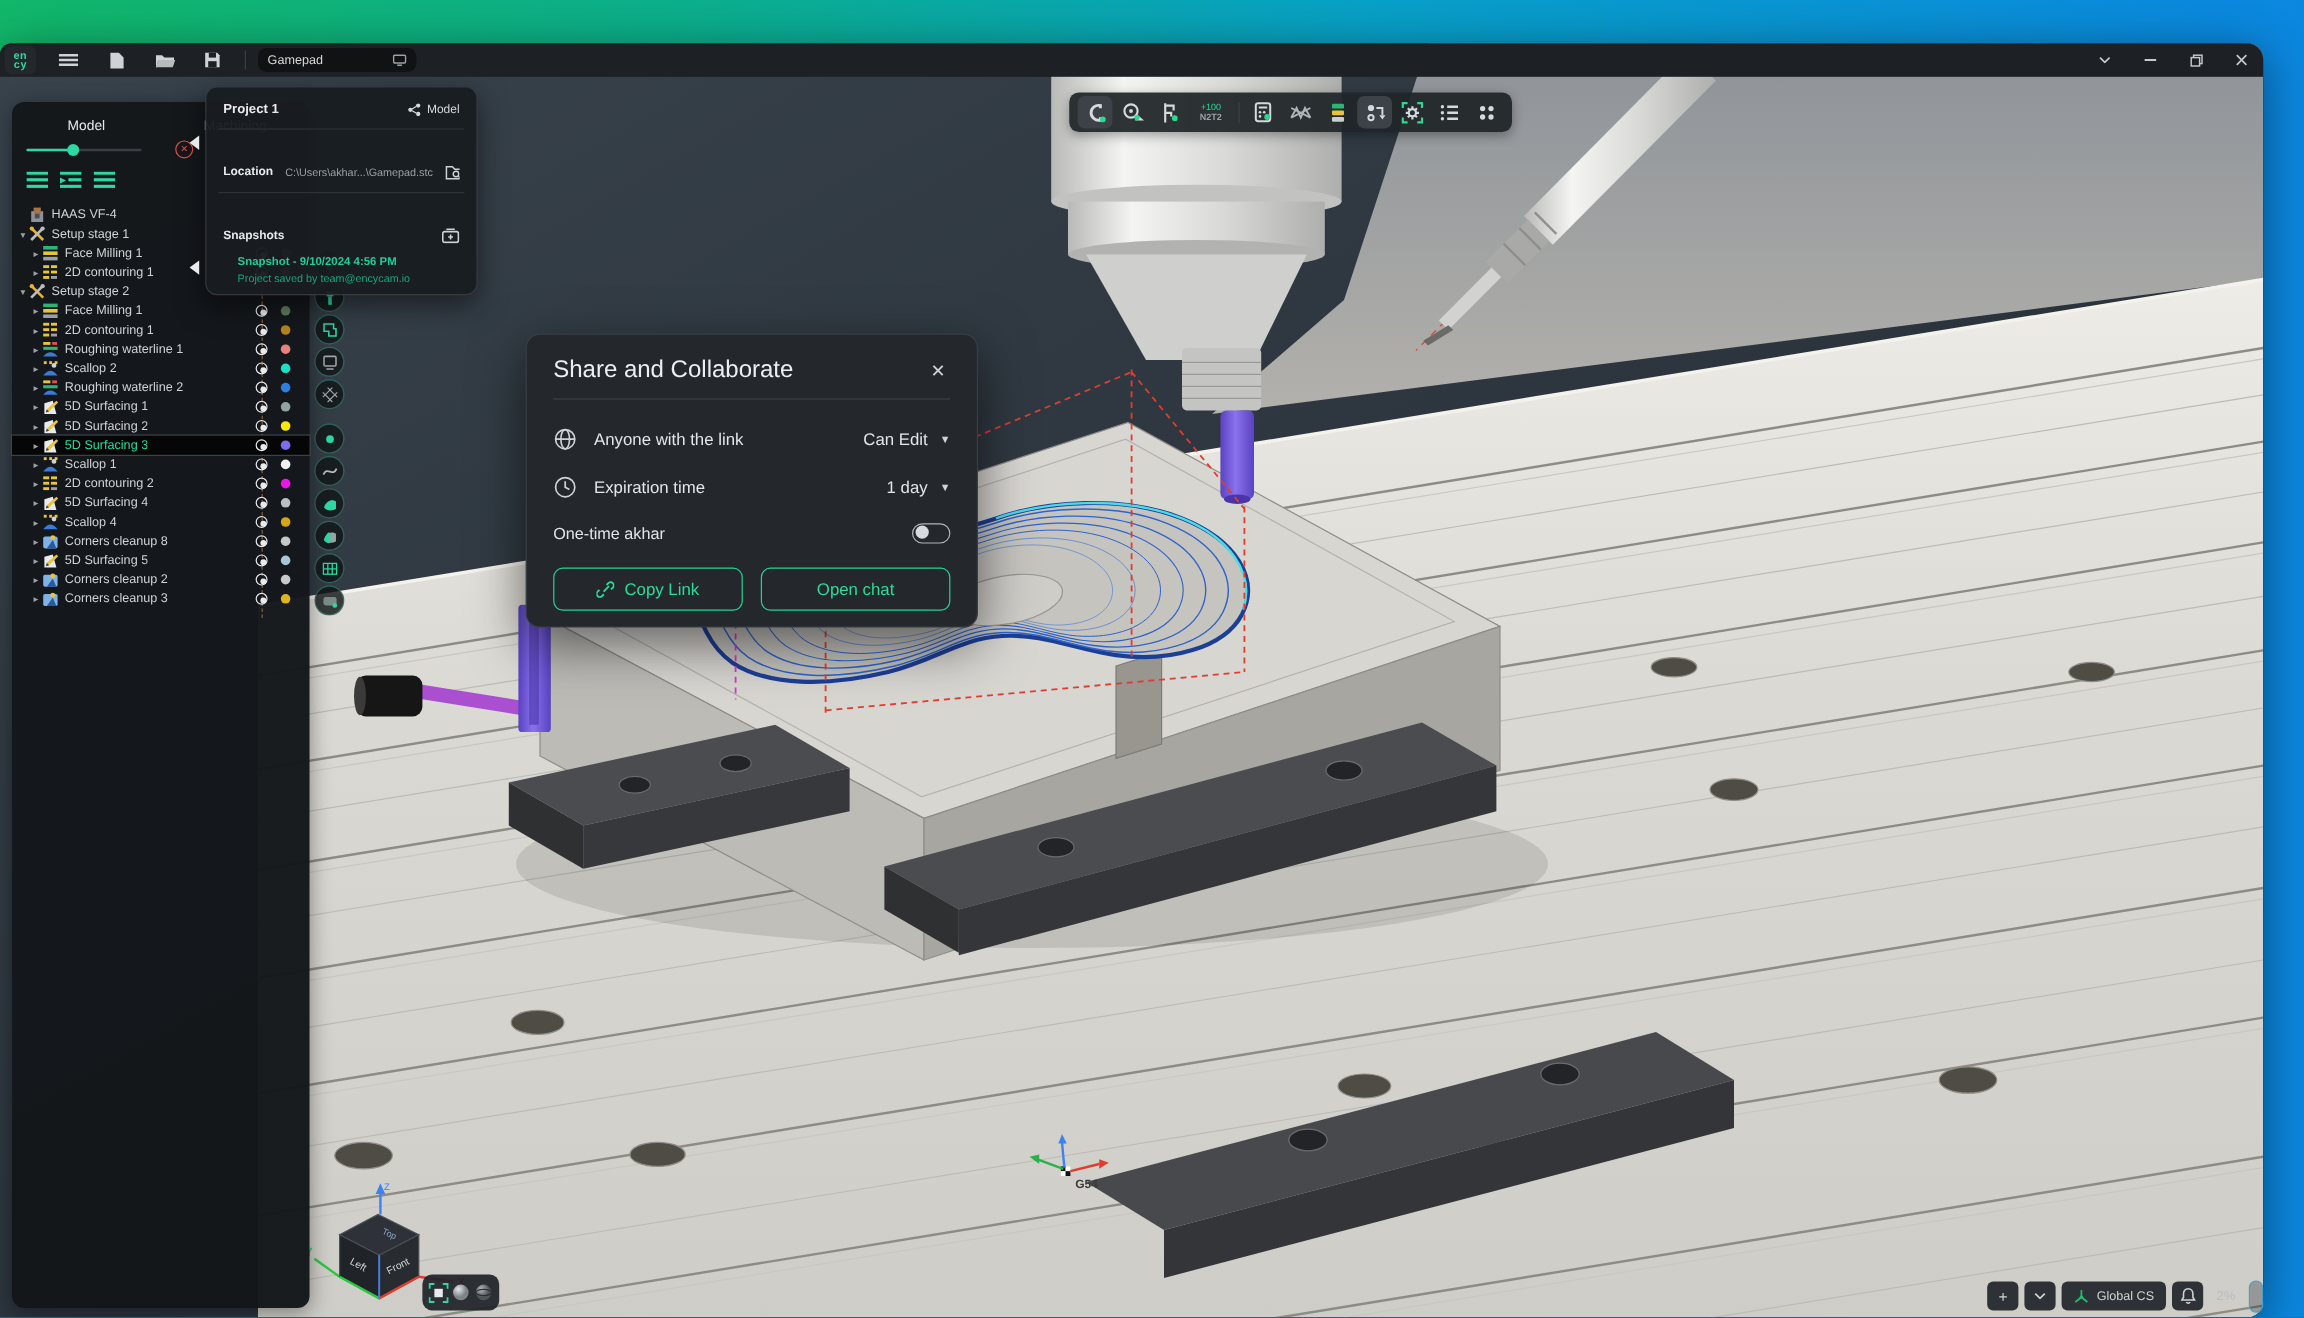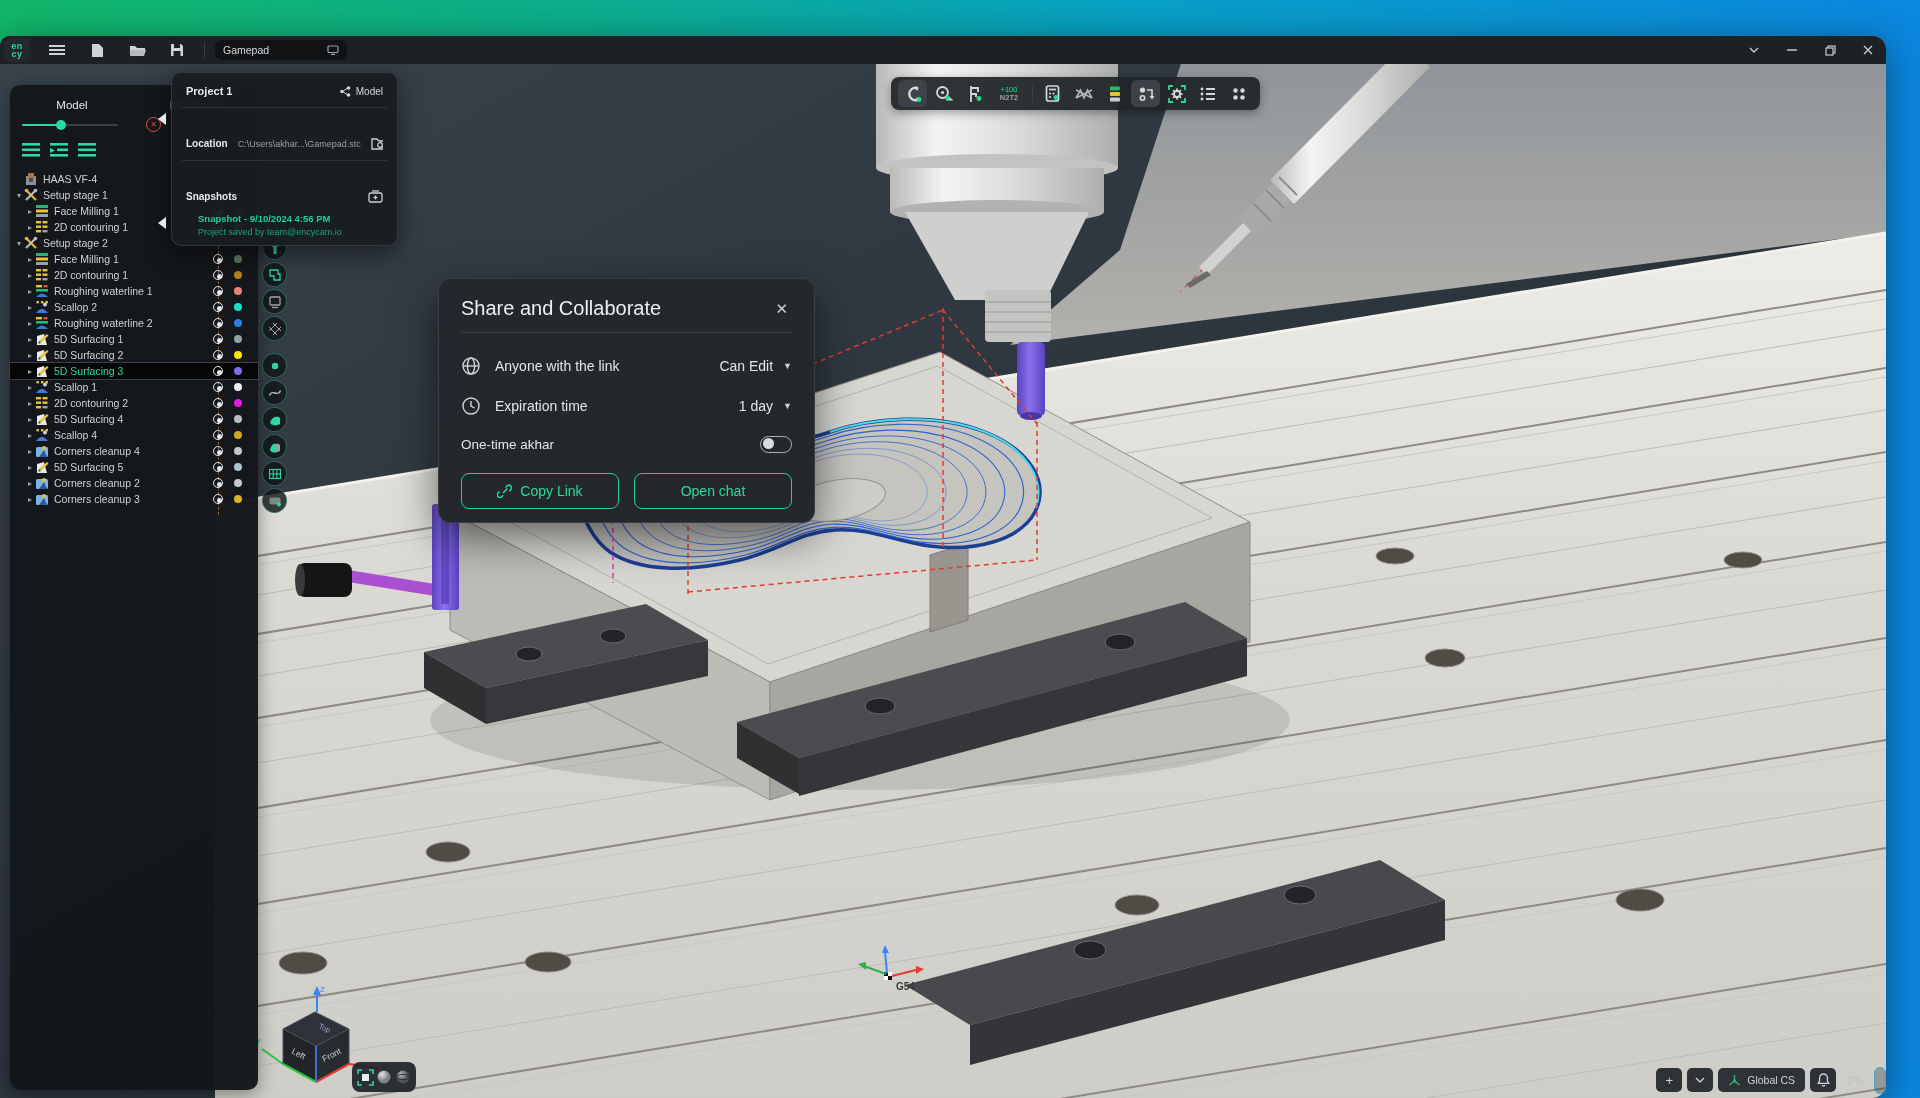--- a/index.html
+++ b/index.html
@@ -631,21 +631,21 @@
           <span class="ttarget"></span>
           <span class="tdot" style="background: rgb(212, 167, 23);"></span>
         </div>
         <div class="trow">
           <span class="texp" style="margin-left: 15px;">▸</span>
           <span class="tico"><svg viewBox="0 0 14 14" width="14" height="14">
               <rect x="1" y="3" width="12" height="10" rx="1.5" fill="#7fb3e8"></rect>
               <path d="M4,13 L9,6 L12,13 Z" fill="#2a5a9e"></path>
               <circle cx="9" cy="4" r="2" fill="#e8c43a"></circle>
             </svg></span>
-          <span class="tlabel">Corners cleanup 4</span>
+          <span class="tlabel">Corners cleanup 8</span>
           <span class="ttarget"></span>
           <span class="tdot" style="background: rgb(199, 199, 199);"></span>
         </div>
         <div class="trow">
           <span class="texp" style="margin-left: 15px;">▸</span>
           <span class="tico"><svg viewBox="0 0 14 14" width="14" height="14">
               <path d="M2,4 L9,2 L12,13 L2,13 Z" fill="#e8eaec"></path>
               <path d="M4,9 L12,2 L13.5,3.5 L6,11 Z" fill="#e8c43a"></path>
               <path d="M4,9 L6,11 L3.2,11.8 Z" fill="#3a3f44"></path>
             </svg></span>

